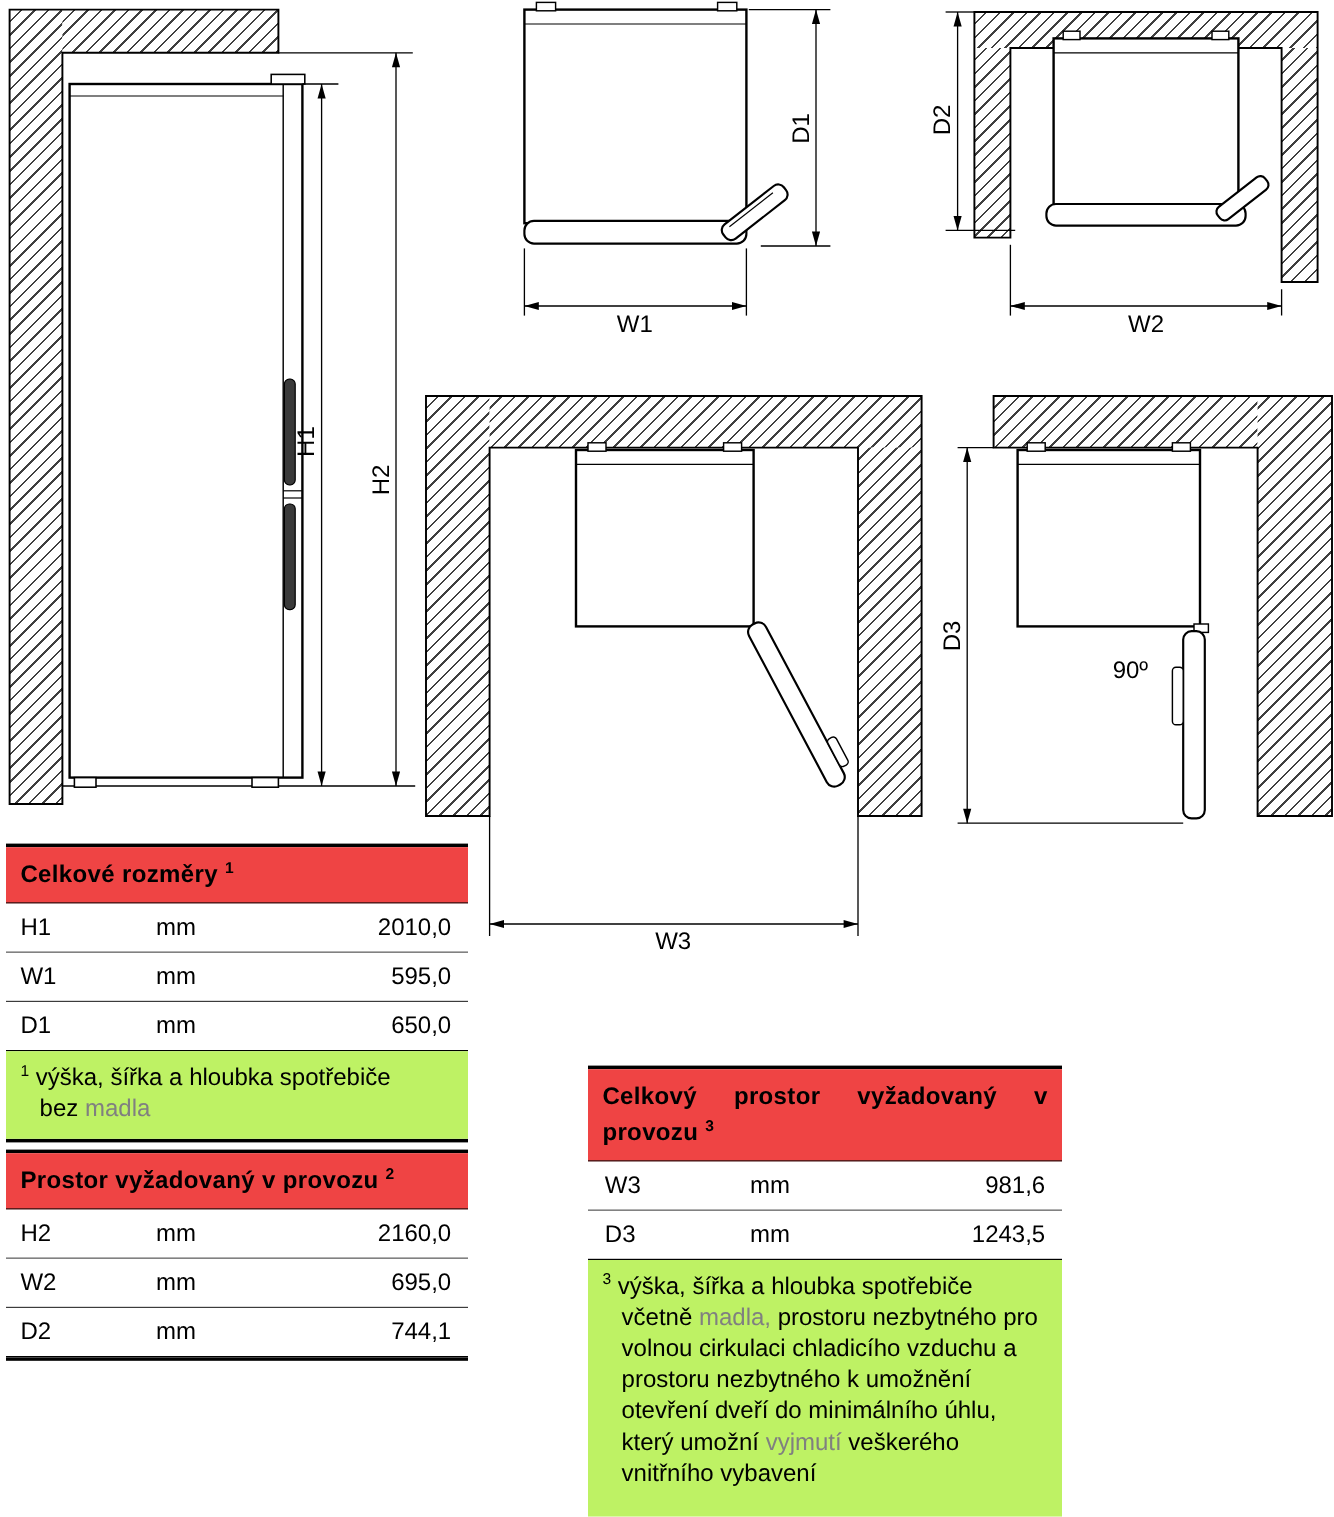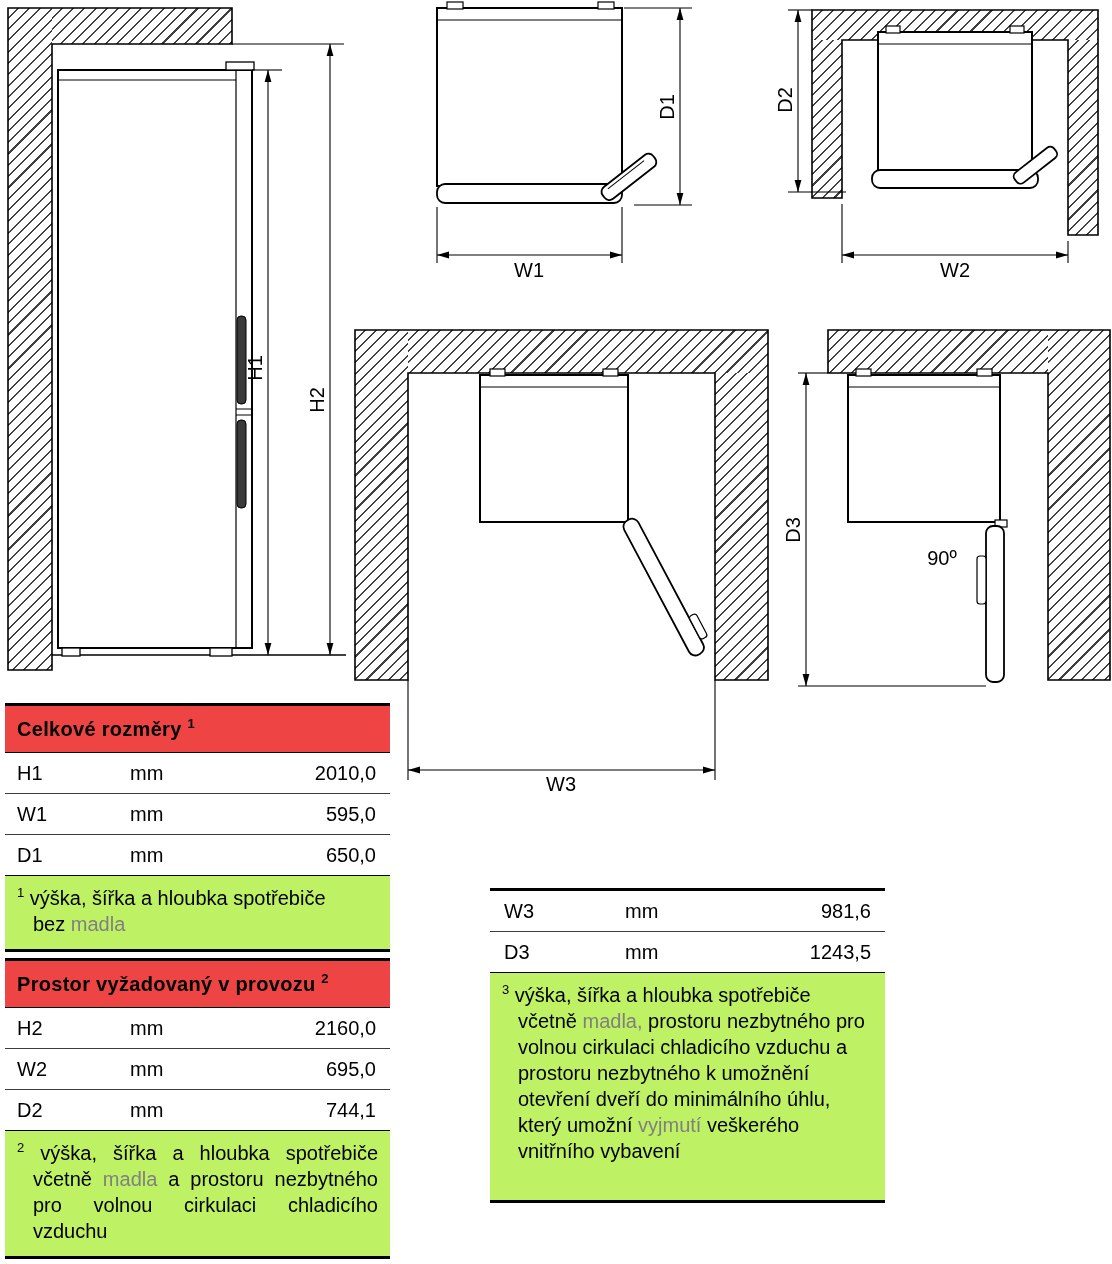--- a/index.html
+++ b/index.html
@@ -243,26 +243,26 @@
     <div class="tbl-row">
       <span class="c1">W2</span>
       <span class="c2">mm</span>
       <span class="c3">695,0</span>
     </div>
     <div class="tbl-row last">
       <span class="c1">D2</span>
       <span class="c2">mm</span>
       <span class="c3">744,1</span>
     </div>
-    <div class="tbl-foot">
-      <p class="hang justify-text"><sup>2</sup> <span>výška, šířka a hloubka spotřebiče včetně </span><span class="muted">madla</span><span> a prostoru nezbytného pro volnou cirkulaci chladicího vzduchu</span></p>
-    </div>
   </div>
 
   <div class="dim-table t3" style="left:490px; top:888px; width:395px;">
+    <div class="tbl-header justify">
+      <span>Celkový prostor vyžadovaný v provozu</span>&nbsp;<sup>3</sup>
+    </div>
     <div class="tbl-row">
       <span class="c1">W3</span>
       <span class="c2">mm</span>
       <span class="c3">981,6</span>
     </div>
     <div class="tbl-row last">
       <span class="c1">D3</span>
       <span class="c2">mm</span>
       <span class="c3">1243,5</span>
     </div>

